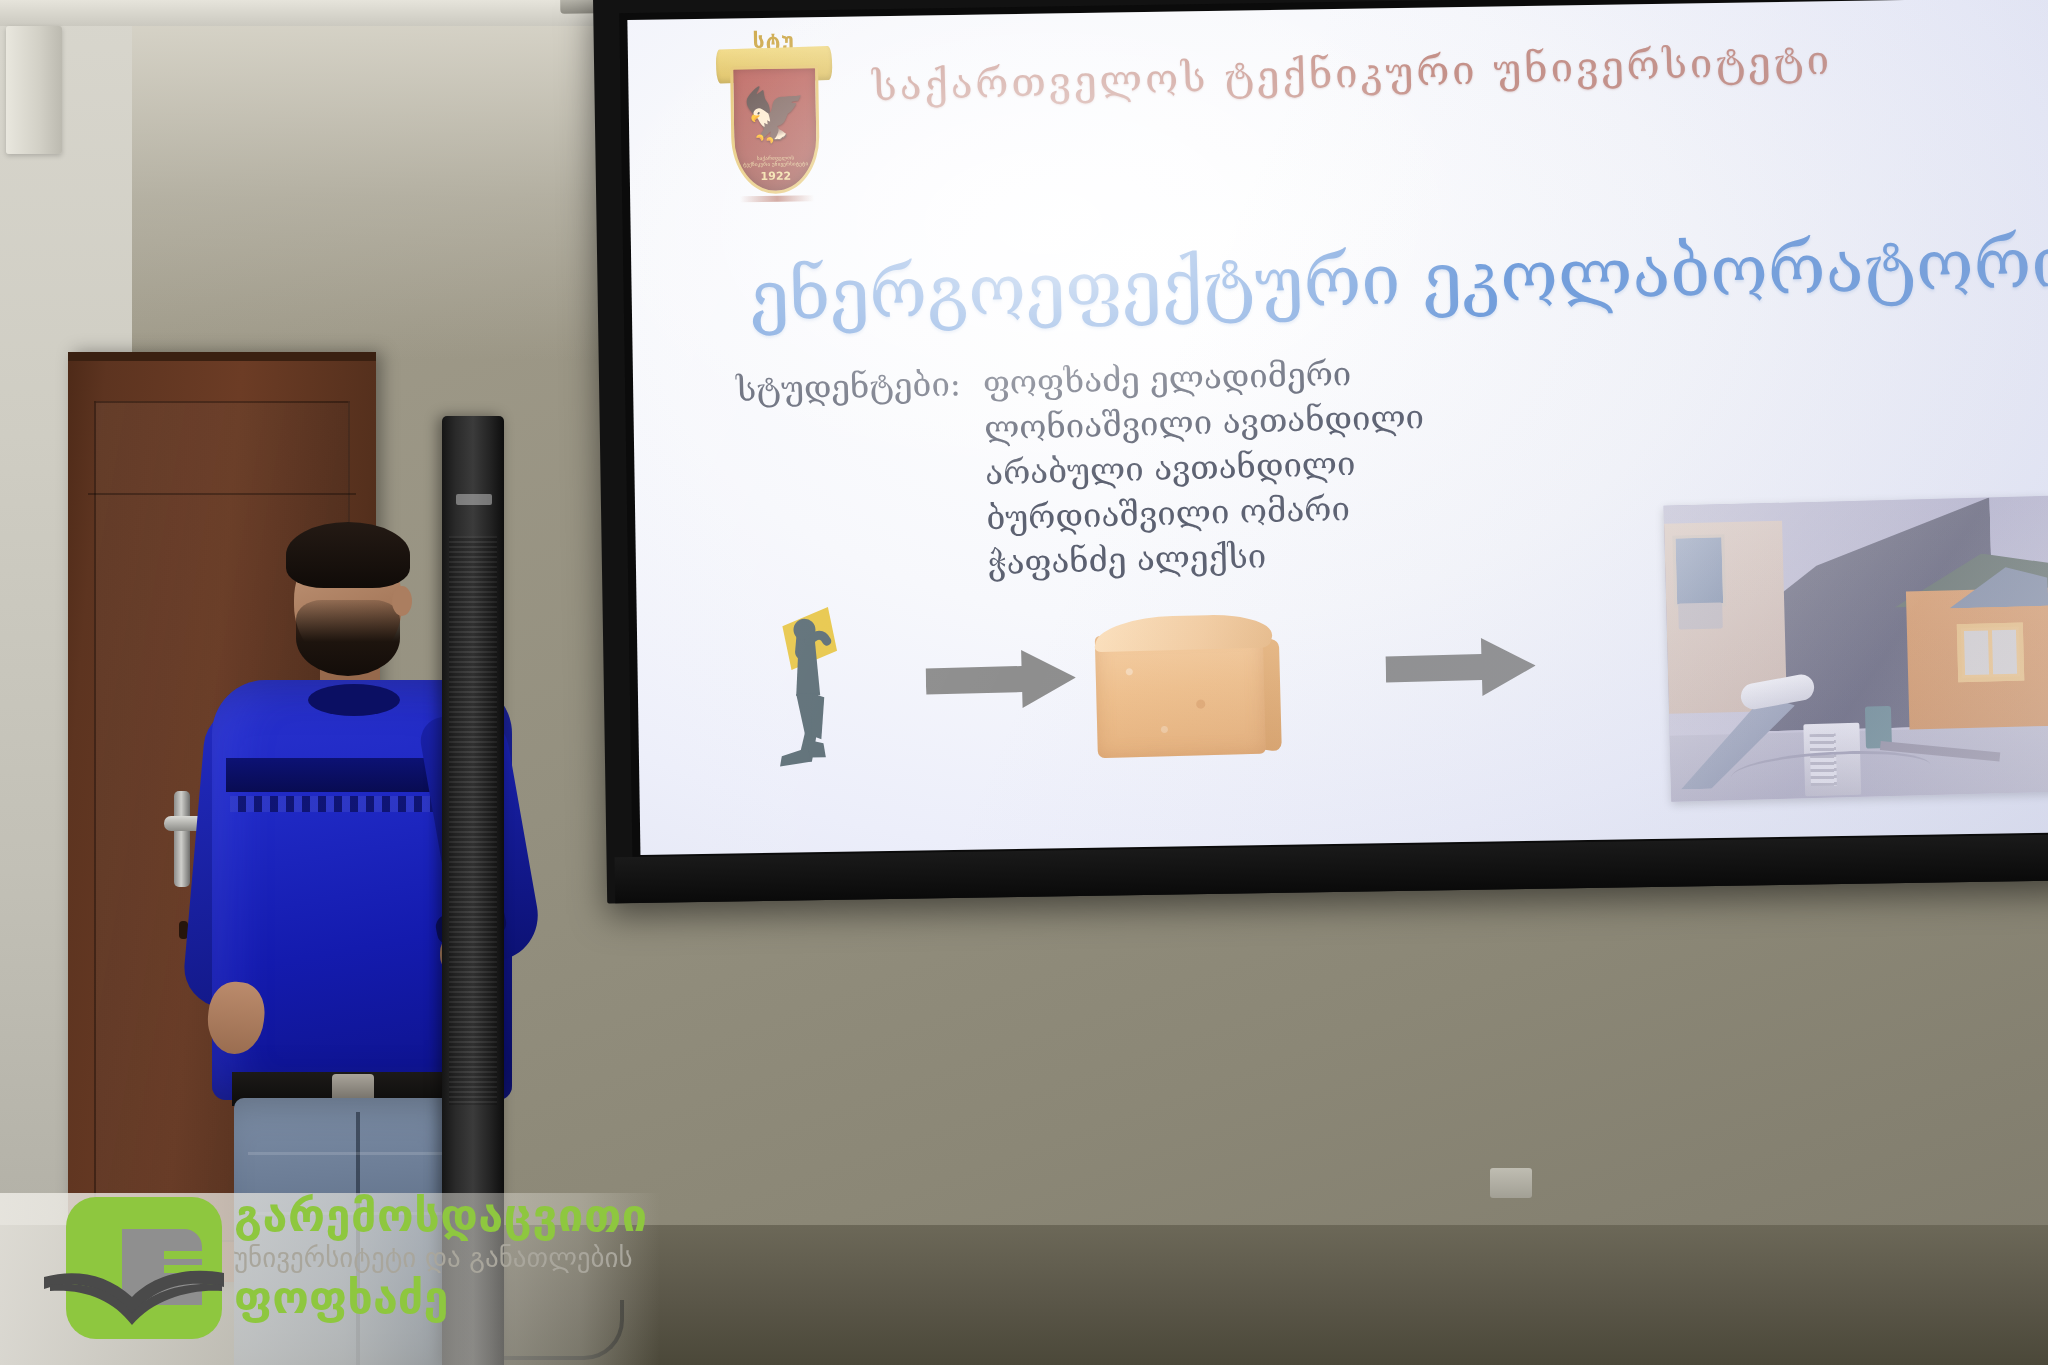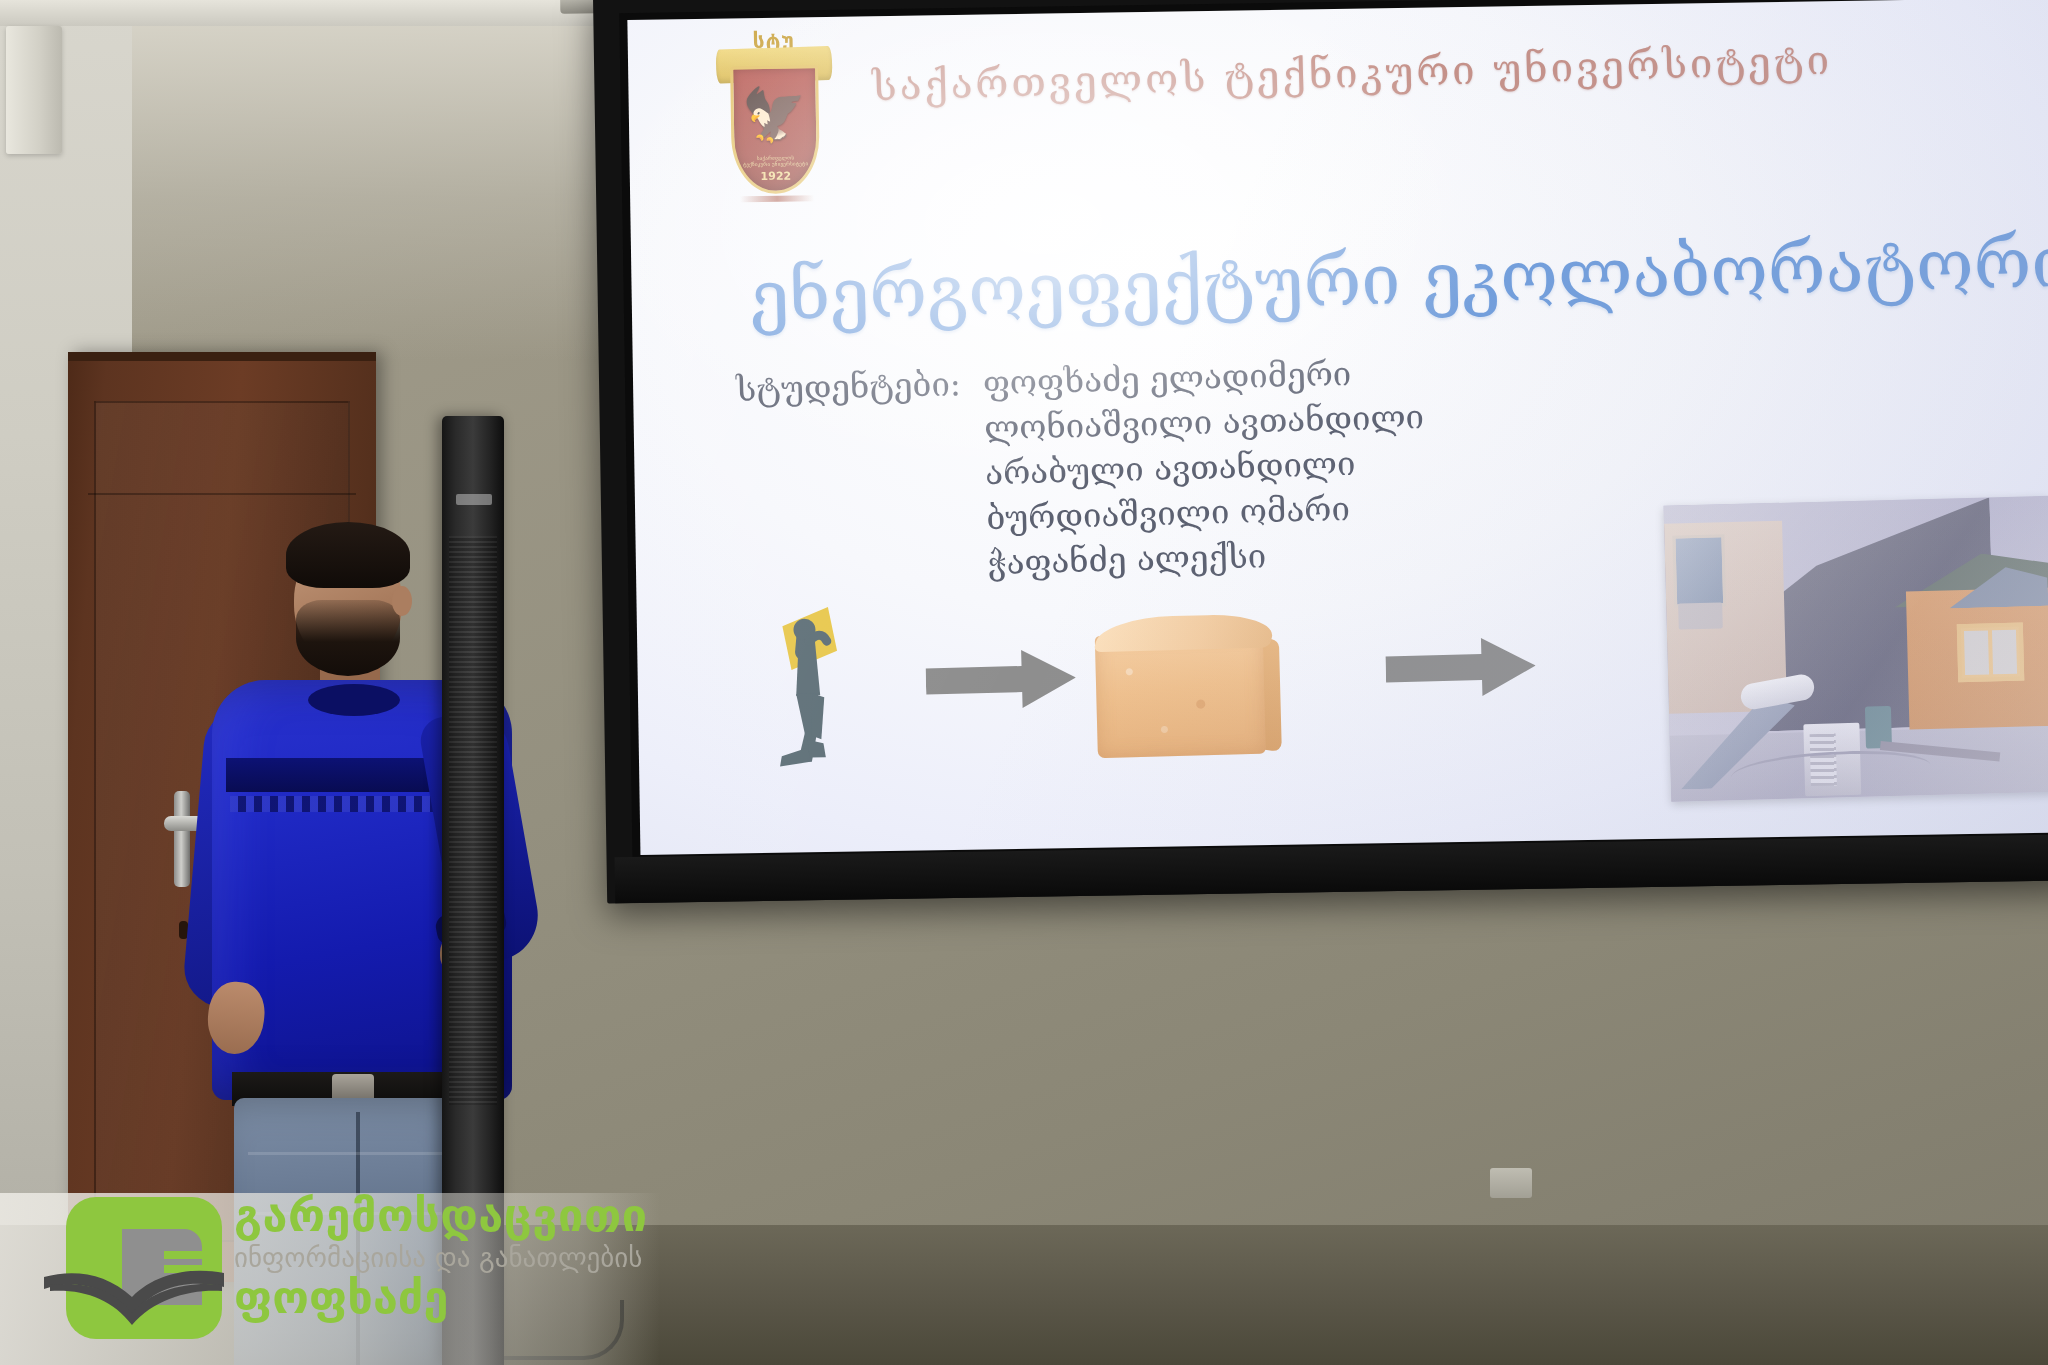--- a/index.html
+++ b/index.html
@@ -643,18 +643,18 @@
         <path d="M52 4 H148 A30 30 0 0 1 178 34 V116 A30 30 0 0 1 148 146 H52 A30 30 0 0 1 22 116 V34 A30 30 0 0 1 52 4 Z" fill="#8ec73f"></path>
         <path d="M78 36 H140 A18 18 0 0 1 158 54 V112 H78 Z" fill="#8f8f8f"></path>
         <rect x="120" y="58" width="58" height="8" fill="#8ec73f"></rect>
         <rect x="120" y="72" width="58" height="8" fill="#8ec73f"></rect>
         <path d="M0 96 C30 86, 62 92, 88 122 C112 92, 146 86, 180 94 L180 80 C146 74, 112 80, 88 104 C62 80, 30 76, 0 84 Z" fill="#4a4a4a"></path>
         <path d="M88 120 C70 96, 40 88, 6 92 L6 98 C40 96, 68 106, 88 132 C110 106, 146 96, 178 98 L178 92 C146 88, 108 96, 88 120 Z" fill="#4a4a4a"></path>
       </svg>
     </div>
     <div class="wm-text">
       <div class="wm-l1">გარემოსდაცვითი</div>
-      <div class="wm-l2">ინფორმაციისა და განათლების</div>
+      <div class="wm-l2">უნივერსიტეტი და განათლების</div>
       <div class="wm-l3">ფოფხაძე</div>
     </div>
   </div>
 
 </div>
 
 </body></html>

